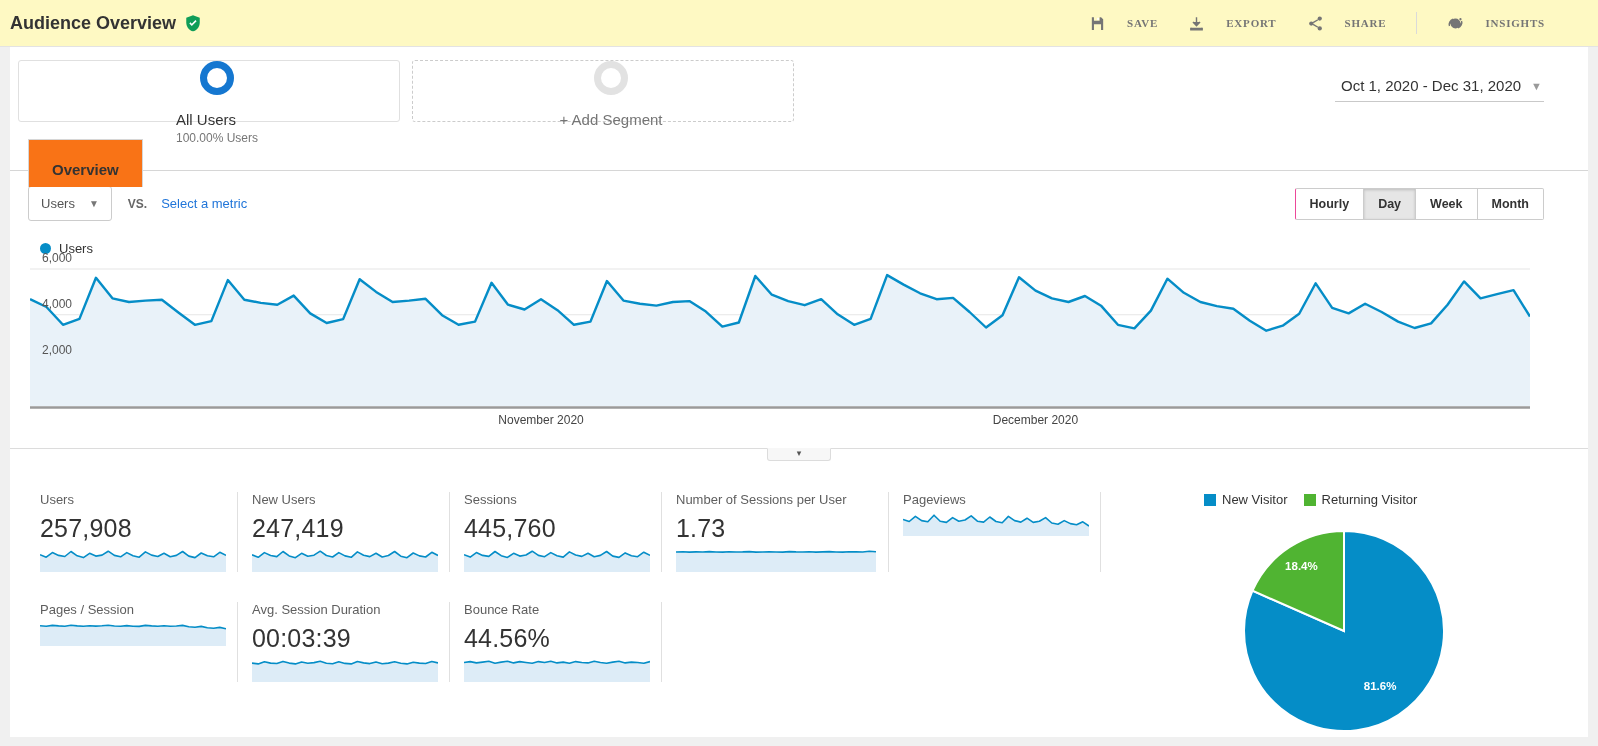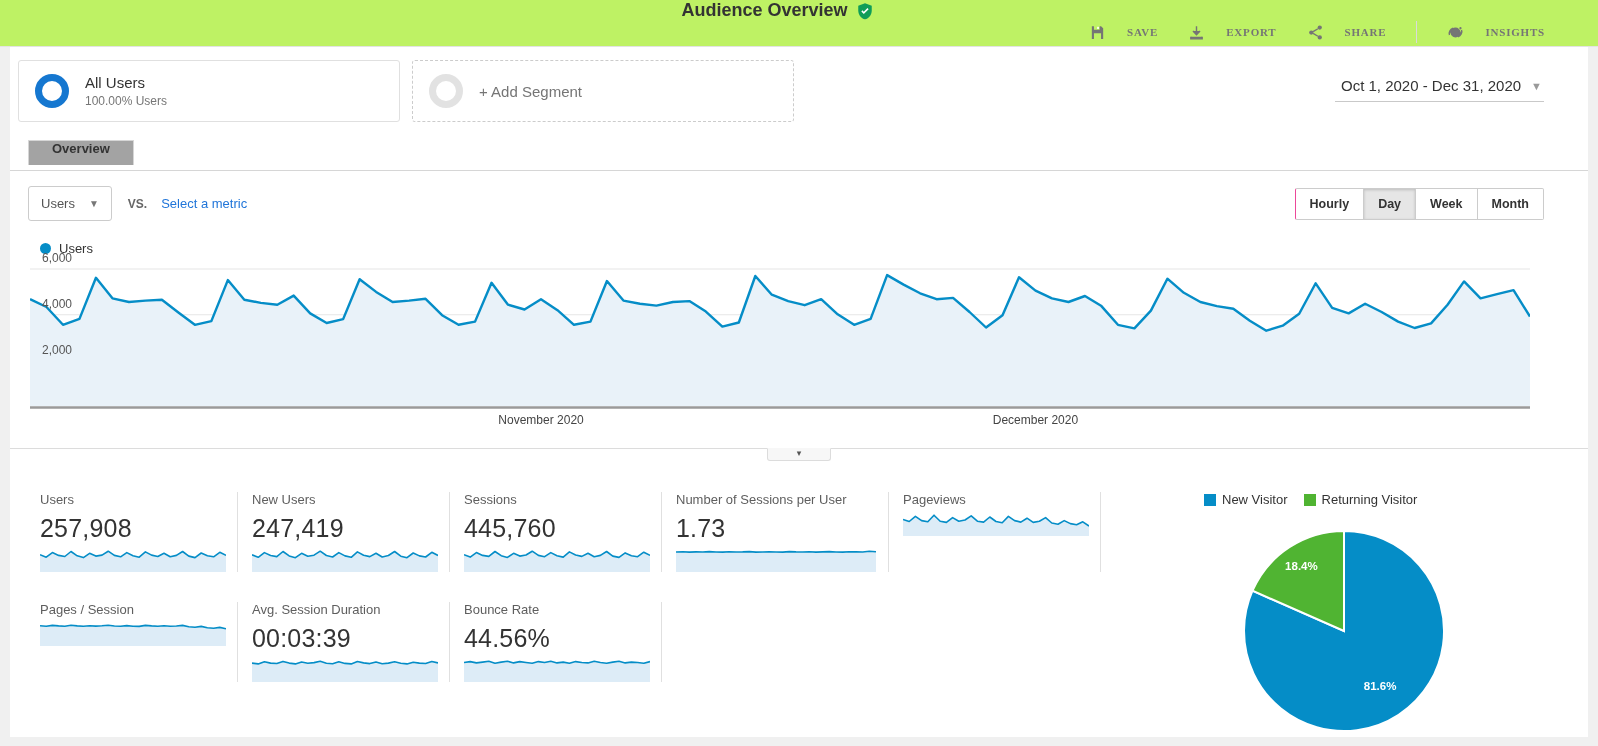--- a/index.html
+++ b/index.html
@@ -1,54 +1,54 @@
 <!DOCTYPE html>
 <html><head>
 <meta charset="utf-8">
 <style>
   * { margin:0; padding:0; box-sizing:border-box; }
   html,body { width:1598px; height:746px; overflow:hidden; }
   body { font-family:"Liberation Sans", sans-serif; background:#f0f0f0; color:#333; }
 
   
-  .header { height:47px; background:#bef264; border-bottom:1px solid #e3e3e3;
-            display:flex; align-items:center; padding:0 53px 0 10px;flex-direction:column; }
+  .header { height:47px; background:#fef9c3; border-bottom:1px solid #e3e3e3;
+            display:flex; align-items:center; padding:0 53px 0 10px; }
   .title-wrap { display:flex; align-items:center; gap:8px; }
   .page-title { font-size:18px; font-weight:bold; color:#333; }
   .shield { width:18px; height:18px; display:inline-block; }
   .actions { margin-left:auto; display:flex; align-items:center; gap:30px; }
   .action-btn { display:flex; align-items:center; gap:21px; font-size:11px; font-weight:bold;
                 letter-spacing:.8px; color:#757575; cursor:pointer; background:none; border:none;
                 font-family:Liberation Serif, serif; }
   .action-btn svg { width:17px; height:17px; fill:#757575; stroke:#757575; }
   .action-sep { width:1px; height:22px; background:#dadada; }
 
   
   .content { margin:0 10px; }
 
   
   .segment-row { background:#fff; padding:13px 8px 10px 8px; display:flex; gap:12px; position:relative; }
   .segment-card { width:382px; height:62px; background:#fff; border:1px solid #e0e0e0;
                   border-radius:3px; display:flex; align-items:center; padding-left:16px; gap:16px;
-                  cursor:pointer; }
+                  cursor:pointer;flex-direction:column; }
   .segment-card.dashed { border:1px dashed #ccc; }
   .ring { width:34px; height:34px; border-radius:50%; border:7px solid #1577d0; background:#fff; flex:0 0 auto; }
   .ring.grey { border-color:#e2e2e2; }
   .seg-title { font-size:15px; color:#333; margin-bottom:3px; }
   .seg-sub { font-size:12px; color:#767676; }
   .add-label { font-size:15px; color:#757575; }
   .date-range { position:absolute; right:44px; top:28px; font-size:15px; color:#333;
                 border-bottom:1px solid #c9c9c9; padding:2px 2px 7px 6px; cursor:pointer;
                 display:flex; align-items:center; gap:10px; }
   .caret { color:#9a9a9a; font-size:11px; }
 
   
   .tab-strip { background:#fff; border-bottom:1px solid #d6d6d6; padding:6px 0 0 18px; height:39px; }
-  .tab { display:inline-block; background:#a3a3a3; border:1px solid #d6d6d6; border-bottom:none;
-         padding:0 23px 9px; font-size:13px; font-weight:bold; color:#333; position:relative;
+  .tab { display:inline-block; background:#f97316; border:1px solid #d6d6d6; border-bottom:none;
+         padding:21px 23px 9px; font-size:15px; font-weight:bold; color:#333; position:relative;
          top:1px; cursor:pointer; border-radius:1px 1px 0 0; }
 
   
   .panel { background:#fff; min-height:536px; padding-top:15px; }
   .controls { display:flex; align-items:center; padding:0 44px 0 18px; }
   .metric-dd { display:flex; align-items:center; gap:14px; border:1px solid #ccc; border-radius:3px;
                background:#fff; padding:9px 12px; font-size:13px; color:#555; cursor:pointer;
                font-family:inherit; }
   .metric-dd .caret { font-size:10px; color:#777; }
   .vs-label { font-size:12px; font-weight:bold; color:#666; text-transform:uppercase; margin:0 14px 0 16px; }

